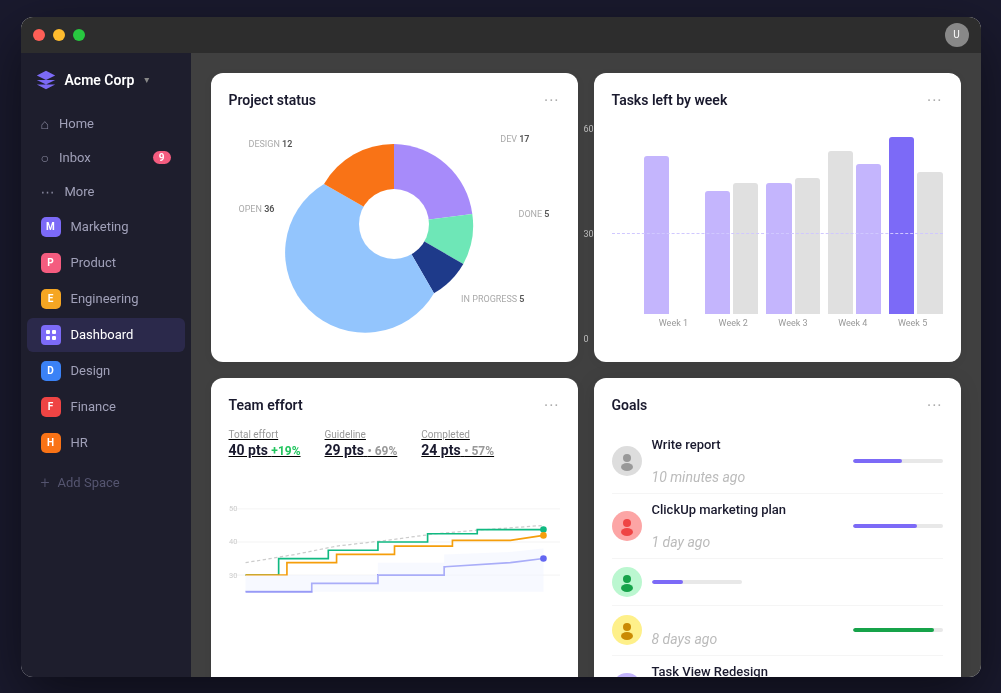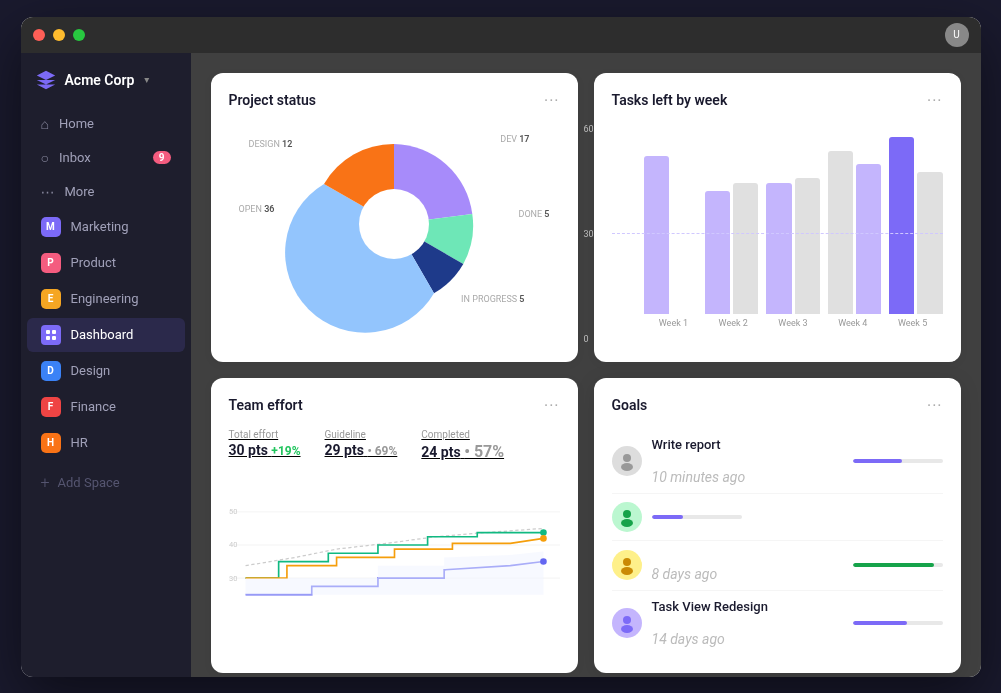--- a/index.html
+++ b/index.html
@@ -480,36 +480,36 @@
 
       <div class="card">
         <div class="card-header">
           <span class="card-title">Team effort</span>
           <span class="card-menu">···</span>
         </div>
         <div class="effort-stats">
           <div>
             <div class="effort-stat-label">Total effort</div>
             <div class="effort-stat-value">
-              <span>30 pts</span>
+              <span>40 pts</span>
               <span class="pos" style="color:#22c55e;text-align:center;">+19%</span>
             </div>
           </div>
           <div>
             <div class="effort-stat-label">Guideline</div>
             <div class="effort-stat-value">
               <span>29 pts</span>
               <span style="color:#999; font-size:12px;">• 69%</span>
             </div>
           </div>
           <div>
             <div class="effort-stat-label">Completed</div>
             <div class="effort-stat-value">
               <span>24 pts</span>
-              <span style="color:#999; font-size:16px;">• 57%</span>
+              <span style="color:#999; font-size:12px;">• 57%</span>
             </div>
           </div>
         </div>
 
         <div class="effort-line-chart">
           <svg width="100%" height="140" viewBox="0 0 400 140">
 
             <line x1="0" y1="30" x2="400" y2="30" stroke="#f0f0f0" stroke-width="1"></line>
             <line x1="0" y1="70" x2="400" y2="70" stroke="#f0f0f0" stroke-width="1"></line>
             <line x1="0" y1="110" x2="400" y2="110" stroke="#f0f0f0" stroke-width="1"></line>
@@ -552,20 +552,37 @@
             <div class="goal-name">Write report</div>
             <div class="goal-time">10 minutes ago</div>
           </div>
           <div class="goal-progress">
             <div class="progress-bar-bg">
               <div class="progress-bar-fill" style="width:55%; background:#7c6af7;"></div>
             </div>
           </div>
         </div>
 
+        <div class="goal-item">
+          <div class="goal-avatar" style="background:#fca5a5;">
+            <svg width="20" height="20" viewBox="0 0 20 20">
+                <circle cx="10" cy="7" r="4" fill="#ef4444"></circle>
+                <ellipse cx="10" cy="16" rx="6" ry="4" fill="#ef4444"></ellipse>
+              </svg>
+          </div>
+          <div class="goal-info">
+            <div class="goal-name">ClickUp marketing plan</div>
+            <div class="goal-time">1 day ago</div>
+          </div>
+          <div class="goal-progress">
+            <div class="progress-bar-bg">
+              <div class="progress-bar-fill" style="width:72%; background:#7c6af7;"></div>
+            </div>
+          </div>
+        </div>
 
         <div class="goal-item">
           <div class="goal-avatar" style="background:#bbf7d0;">
             <svg width="20" height="20" viewBox="0 0 20 20">
                 <circle cx="10" cy="7" r="4" fill="#16a34a"></circle>
                 <ellipse cx="10" cy="16" rx="6" ry="4" fill="#16a34a"></ellipse>
               </svg>
           </div>
           <div class="goal-progress">
             <div class="progress-bar-bg">

